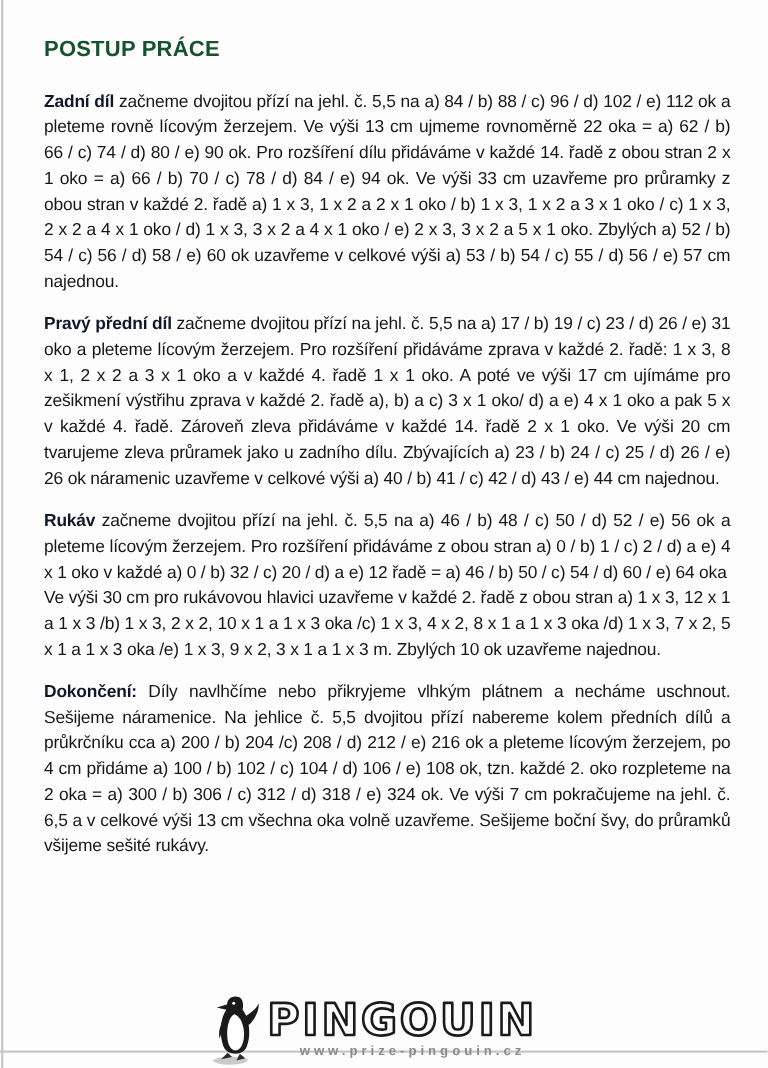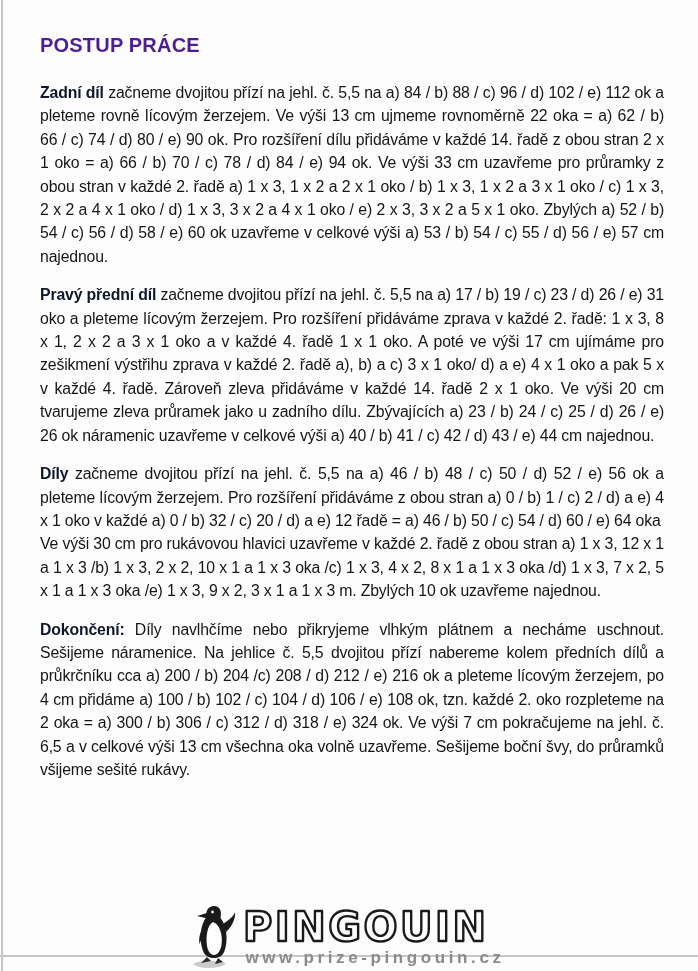--- a/index.html
+++ b/index.html
@@ -28,21 +28,21 @@
   .content {
     position: absolute;
     left: 40px; top: 34px;
     width: 624px;
   }
   .doc-title {
     font-size: 20px;
     font-weight: bold;
     letter-spacing: 0.2px;
     margin: 0 0 24px 0;
-    color: #4c1d95;
+    color: #14532d;
   }
   .para {
     font-size: 15.8px;
     line-height: 23.4px;
     letter-spacing: -0.15px;
     text-align: justify;
     margin: 0 0 15px 0;
     color: #161616;
   }
   .para .lead { font-weight: bold; color: #0f172a; }
@@ -53,42 +53,42 @@
     display: flex;
     justify-content: center;
     align-items: flex-start;
     margin-top: 24px;
   }
   .logo-penguin { flex: 0 0 auto; margin-top: 2px; }
   .logo-textcol { display: flex; flex-direction: column; align-items: center; }
   .brand-svg { display: block; }
   .site-url {
     margin-top: -4px;
-    font-size: 17px;
+    font-size: 12px;
     font-weight: bold;
     letter-spacing: 3.6px;
     color: #8b8b8b;
     white-space: nowrap;
   }
 </style>
 </head>
 <body>
 
 <div class="page">
   <div class="page-edge-left"></div>
   <div class="page-edge-bottom"></div>
 
   <div class="content">
     <h1 class="doc-title">POSTUP PRÁCE</h1>
 
     <p class="para"><span class="lead">Zadní díl</span><span> začneme dvojitou přízí na jehl. č. 5,5 na a) 84 / b) 88 / c) 96 / d) 102 / e) 112 ok a pleteme rovně lícovým žerzejem. Ve výši 13 cm ujmeme rovnoměrně 22 oka = a) 62 / b) 66 / c) 74 / d) 80 / e) 90 ok. Pro rozšíření dílu přidáváme v každé 14. řadě z obou stran 2 x 1 oko = a) 66 / b) 70 / c) 78 / d) 84 / e) 94 ok. Ve výši 33 cm uzavřeme pro průramky z obou stran v každé 2. řadě a) 1 x 3, 1 x 2 a 2 x 1 oko / b) 1 x 3, 1 x 2 a 3 x 1 oko / c) 1 x 3, 2 x 2 a 4 x 1 oko / d) 1 x 3, 3 x 2 a 4 x 1 oko / e) 2 x 3, 3 x 2 a 5 x 1 oko. Zbylých a) 52 / b) 54 / c) 56 / d) 58 / e) 60 ok uzavřeme v celkové výši a) 53 / b) 54 / c) 55 / d) 56 / e) 57 cm najednou.</span></p>
 
     <p class="para"><span class="lead">Pravý přední díl</span><span> začneme dvojitou přízí na jehl. č. 5,5 na a) 17 / b) 19 / c) 23 / d) 26 / e) 31 oko a pleteme lícovým žerzejem. Pro rozšíření přidáváme zprava v každé 2. řadě: 1 x 3, 8 x 1, 2 x 2 a 3 x 1 oko a v každé 4. řadě 1 x 1 oko. A poté ve výši 17 cm ujímáme pro zešikmení výstřihu zprava v každé 2. řadě a), b) a c) 3 x 1 oko/ d) a e) 4 x 1 oko a pak 5 x v každé 4. řadě.  Zároveň zleva přidáváme v každé 14. řadě 2 x 1 oko. Ve výši 20 cm tvarujeme zleva průramek jako u zadního dílu. Zbývajících a) 23 / b) 24 / c) 25 / d) 26 / e) 26 ok náramenic uzavřeme v celkové výši a) 40 / b) 41 / c) 42 / d) 43 / e) 44 cm najednou.</span></p>
 
-    <p class="para"><span class="lead">Díly</span><span> začneme dvojitou přízí na jehl. č. 5,5 na a) 46 / b) 48 / c) 50 / d) 52 / e) 56 ok a pleteme lícovým žerzejem. Pro rozšíření přidáváme z obou stran a) 0 / b) 1 / c) 2 / d) a e) 4 x 1 oko v každé a) 0 / b) 32 / c) 20 / d) a e) 12 řadě = a) 46 / b) 50 / c) 54 / d) 60 / e) 64 oka</span><br>
+    <p class="para"><span class="lead">Rukáv</span><span> začneme dvojitou přízí na jehl. č. 5,5 na a) 46 / b) 48 / c) 50 / d) 52 / e) 56 ok a pleteme lícovým žerzejem. Pro rozšíření přidáváme z obou stran a) 0 / b) 1 / c) 2 / d) a e) 4 x 1 oko v každé a) 0 / b) 32 / c) 20 / d) a e) 12 řadě = a) 46 / b) 50 / c) 54 / d) 60 / e) 64 oka</span><br>
       <span>Ve výši 30 cm pro rukávovou hlavici uzavřeme v každé 2. řadě z obou stran a) 1 x 3, 12 x 1 a 1 x 3 /b) 1 x 3, 2 x 2, 10 x 1 a 1 x 3 oka /c) 1 x 3, 4 x 2, 8 x 1 a 1 x 3 oka /d) 1 x 3, 7 x 2, 5 x 1 a 1 x 3 oka /e) 1 x 3, 9 x 2, 3 x 1 a 1 x 3 m. Zbylých 10 ok uzavřeme najednou.</span></p>
 
     <p class="para"><span class="lead">Dokončení:</span><span> Díly navlhčíme nebo přikryjeme vlhkým plátnem a necháme uschnout. Sešijeme náramenice. Na jehlice č. 5,5 dvojitou přízí nabereme kolem předních dílů a průkrčníku cca a) 200 / b) 204 /c) 208 / d) 212 / e) 216 ok a pleteme lícovým žerzejem, po 4 cm přidáme a) 100 / b) 102 / c) 104 / d) 106 / e) 108 ok, tzn. každé 2. oko rozpleteme na 2 oka = a) 300 / b) 306 / c) 312 / d) 318 / e) 324 ok. Ve výši 7 cm pokračujeme na jehl. č. 6,5 a v celkové výši 13 cm všechna oka volně uzavřeme. Sešijeme boční švy, do průramků všijeme sešité rukávy.</span></p>
   </div>
 
   <div class="logo">
     <span class="logo-penguin">
       <svg width="52" height="70" viewBox="0 0 52 70">
 
         <path d="M4 62 Q14 56 34 60 Q40 62 30 65 Q12 68 4 62 Z" fill="#bdbdbd" opacity="0.8"></path>

